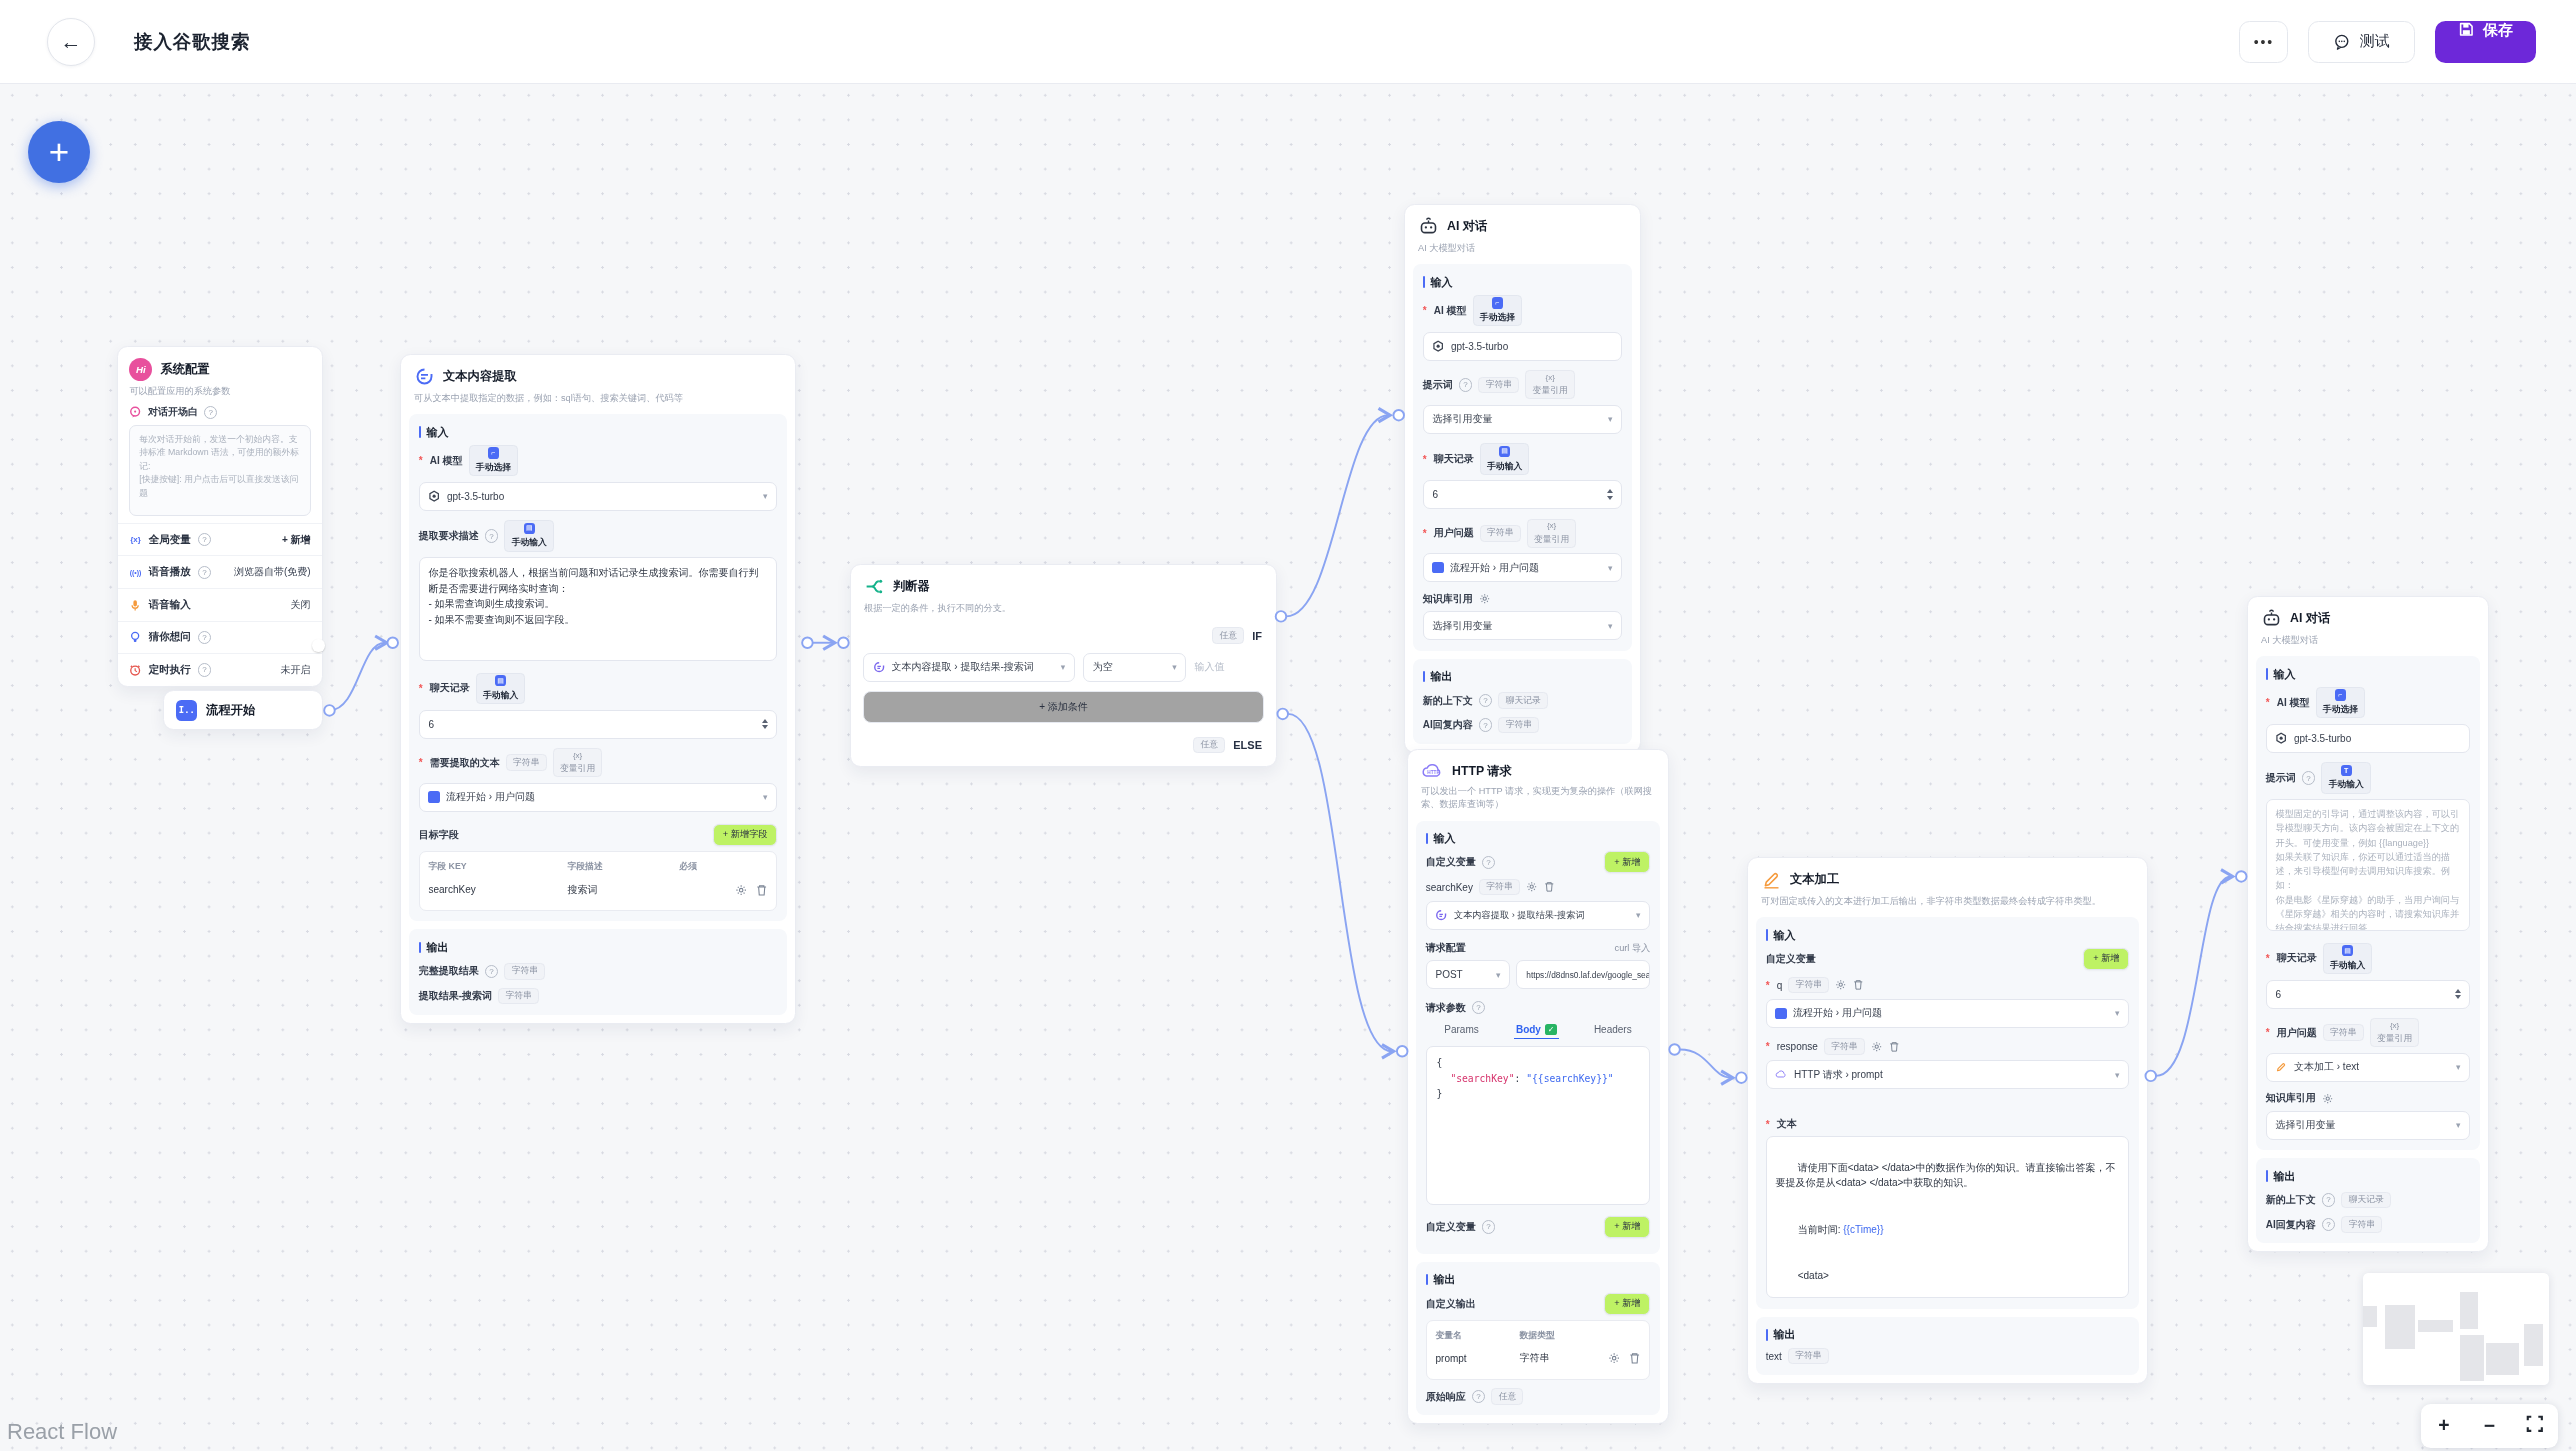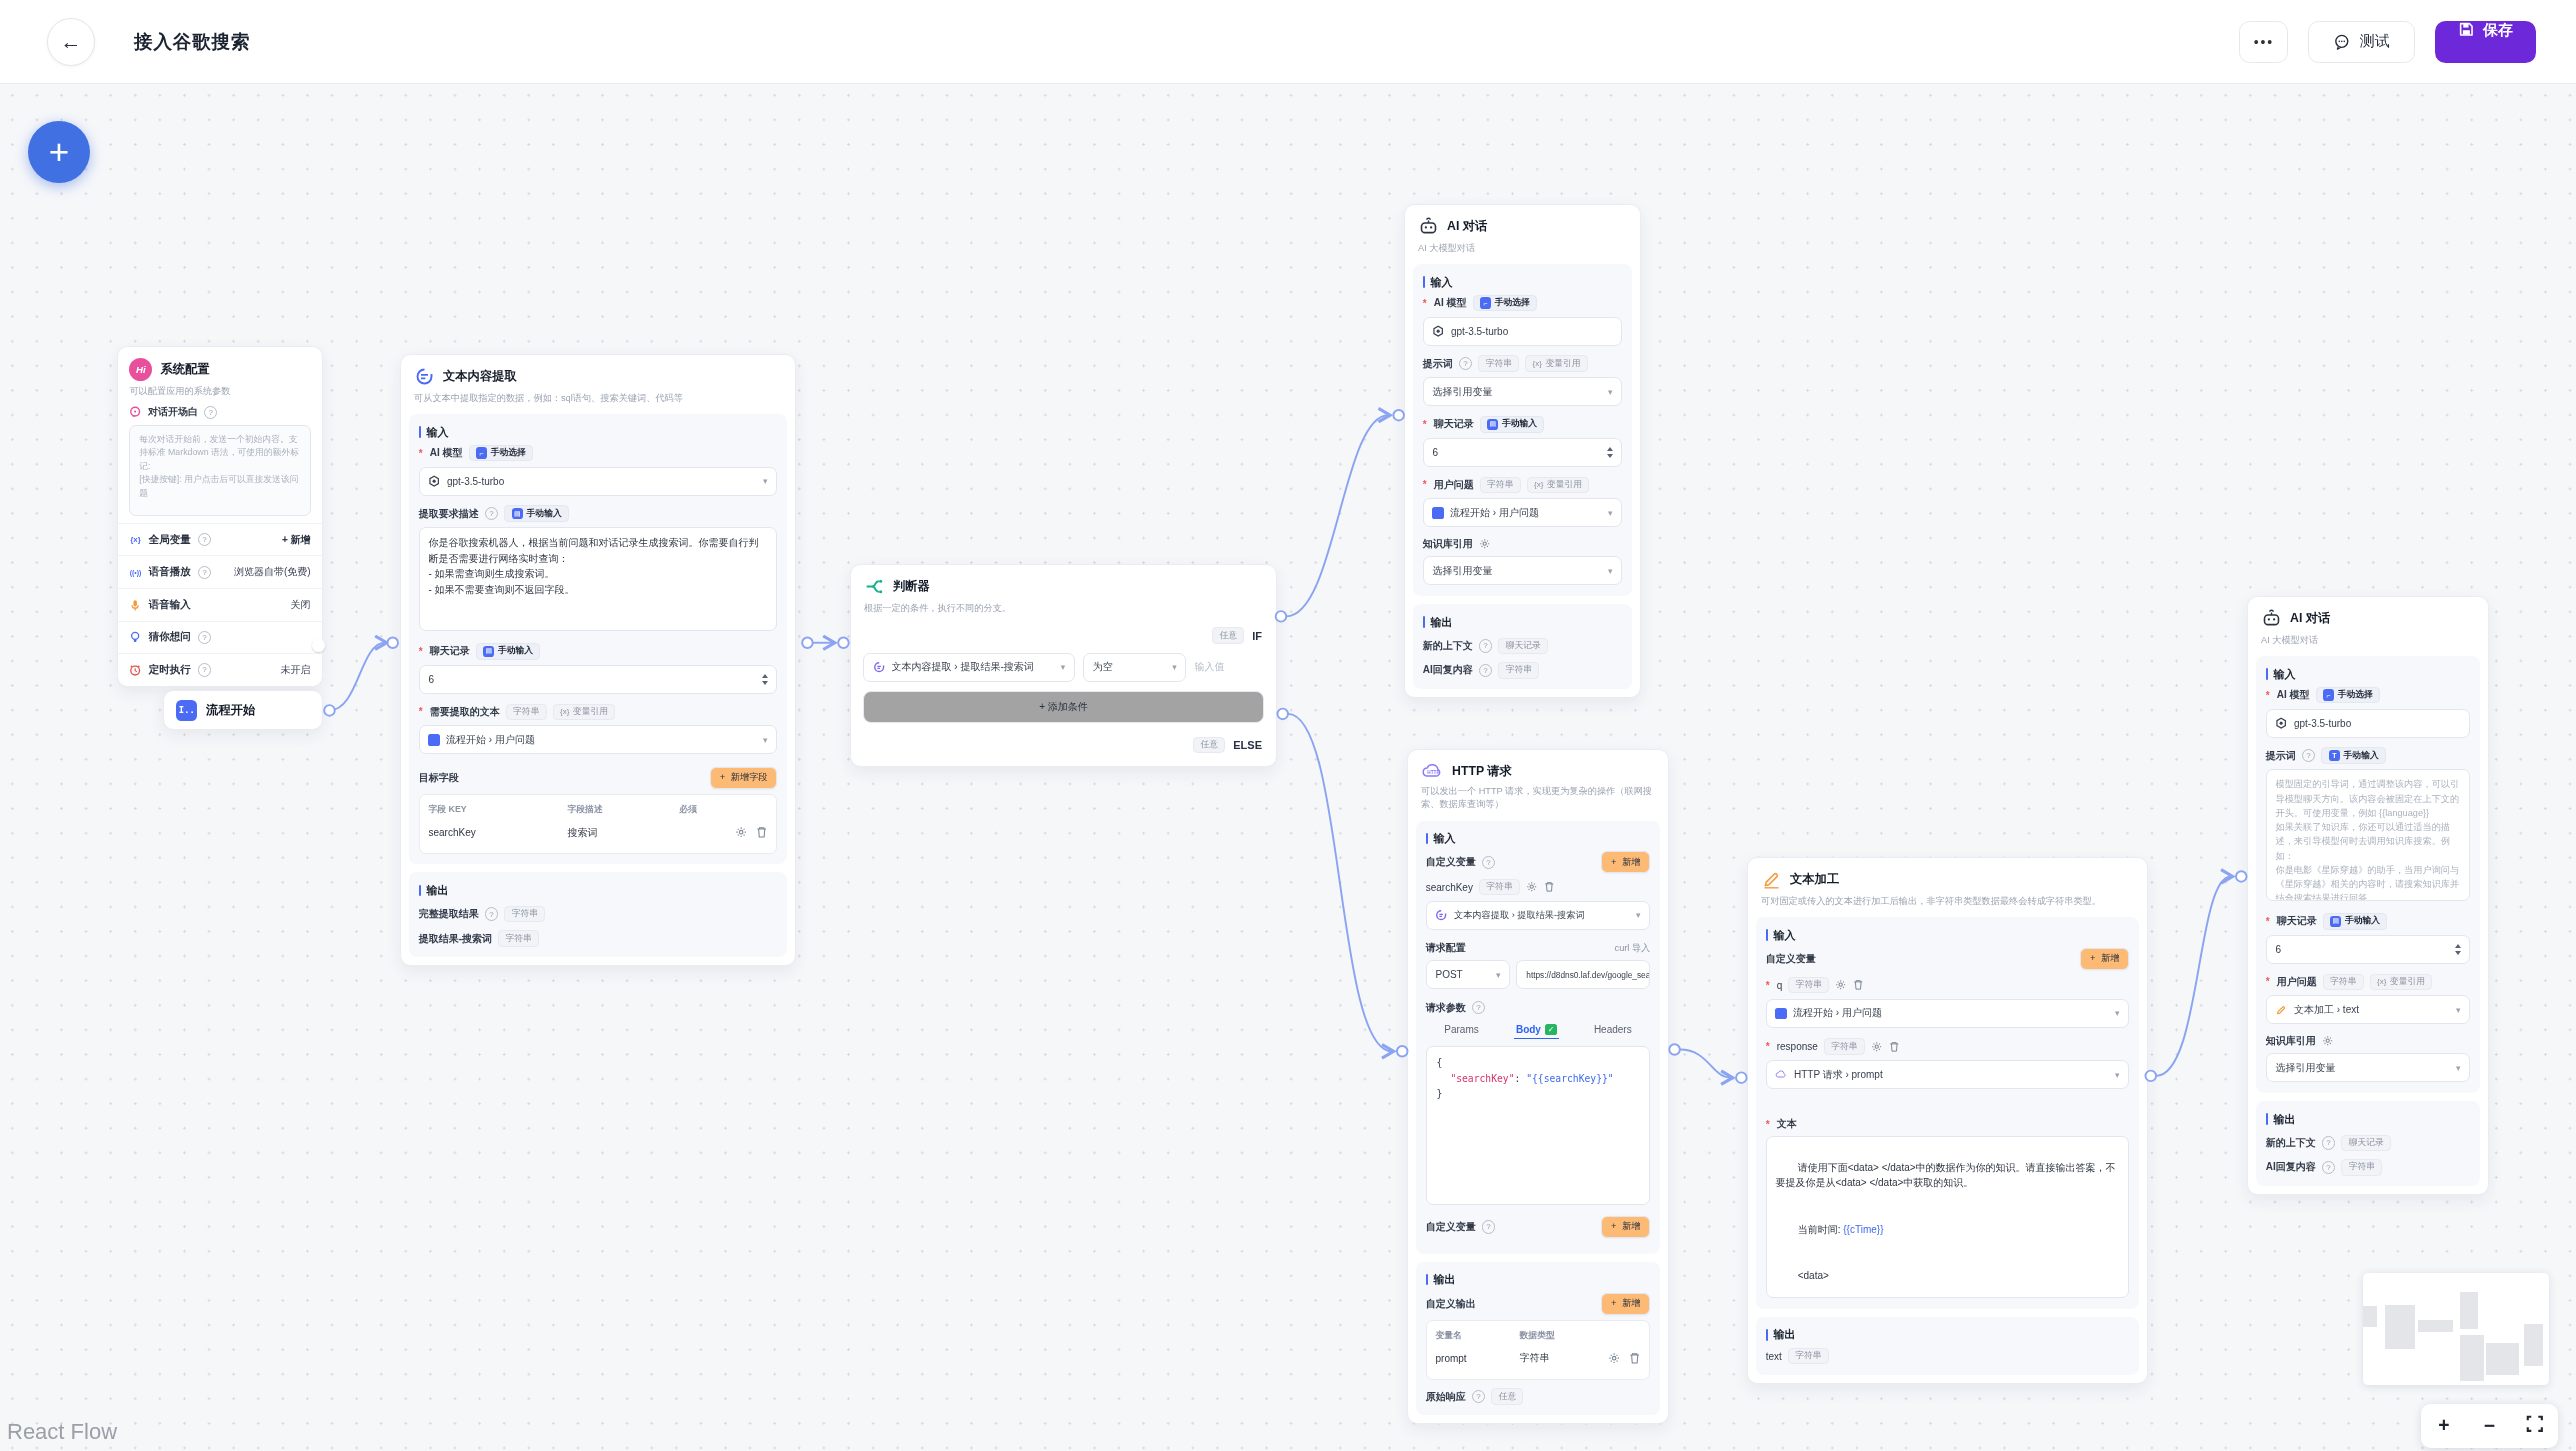--- a/index.html
+++ b/index.html
@@ -30,41 +30,41 @@
     box-shadow:0 5.3px 16px rgba(35,45,80,.07);font-size:10.5px;z-index:2;}
   .nh{display:flex;align-items:center;gap:8px;padding:11.4px 13px 1.8px;}
   .nt{font-size:12.3px;font-weight:bold;color:#141b28;}
   .ns{font-size:9.2px;color:#9aa2b1;padding:2.6px 13px 8.8px;line-height:1.45;}
   .pnl{background:#f6f8fb;border-radius:8px;margin:0 8px 8px;padding:8.8px 9.7px 10.5px;}
   .sec{display:flex;align-items:center;gap:5.3px;font-weight:bold;font-size:11px;color:#1d2532;margin:1.8px 0 5.3px;}
   .sec:before{content:"";display:inline-block;width:2.6px;height:11.4px;background:#4b6bf5;border-radius:1.8px;}
   .frow{display:flex;align-items:center;gap:6.2px;margin:9.7px 0 5.3px;font-size:10px;color:#333b4a;font-weight:bold;}
   .req:before{content:"*";color:#f25555;margin-right:0.9px;font-weight:bold;}
   .b{display:inline-flex;align-items:center;gap:3.5px;background:#f1f3f7;border:0.9px solid #e6e9f0;
-    border-radius:4.4px;padding:1.3px 6.2px;font-size:8.8px;color:#8a92a2;font-weight:normal;}
+    border-radius:4.4px;padding:1.3px 6.2px;font-size:8.8px;color:#8a92a2;font-weight:normal;flex-direction:column;}
   .bd{background:#edf0f6;color:#1e2635;font-weight:bold;border-color:#e3e7ef;}
   .bic{width:11.4px;height:11.4px;border-radius:3.1px;background:#4b6bf5;color:#fff;font-size:7px;
     display:inline-flex;align-items:center;justify-content:center;font-weight:bold;}
   .help{display:inline-flex;width:11.4px;height:11.4px;border:0.9px solid #b6bdc9;border-radius:50%;color:#98a0ae;
     font-size:8px;align-items:center;justify-content:center;font-weight:normal;}
   .sel{display:flex;align-items:center;gap:6.2px;background:#fff;border:0.9px solid #e3e6ee;border-radius:7px;
     height:27px;padding:0 8.8px;font-size:10px;color:#39404e;cursor:pointer;}
   .chev{margin-left:auto;color:#9aa2b1;font-size:8.8px;}
   .ta{background:#fff;border:0.9px solid #e3e6ee;border-radius:7px;width:100%;box-sizing:border-box;
     font-family:"Liberation Sans","DejaVu Sans",sans-serif;font-size:10px;color:#2e3542;line-height:1.55;
     padding:7px 8.8px;resize:none;white-space:pre-wrap;}
   textarea.ta::placeholder{color:#aab1bd;}
   .num{display:flex;align-items:center;background:#fff;border:0.9px solid #e3e6ee;border-radius:7px;height:27px;
     padding:0 8.8px;font-size:10px;color:#2e3542;}
   .spin{margin-left:auto;display:flex;flex-direction:column;gap:2.6px;cursor:pointer;}
   .spin i{display:block;width:0;height:0;border-left:3.5px solid transparent;border-right:3.5px solid transparent;}
   .spin .up{border-bottom:4.4px solid #5a6272;}
   .spin .dn{border-top:4.4px solid #5a6272;}
-  .addbtn{margin-left:auto;background:#fdba74;border:0.9px solid #e4e7ef;border-radius:6.2px;font-size:9.2px;
-    color:#2a3text140;padding:3.5px 8.8px;color:#2a3140;cursor:pointer;box-shadow:0 0.9px 1.8px rgba(20,30,60,.04);font-family:Liberation Mono, monospace;}
+  .addbtn{margin-left:auto;background:#bef264;border:0.9px solid #e4e7ef;border-radius:6.2px;font-size:9.2px;
+    color:#2a3text140;padding:3.5px 8.8px;color:#2a3140;cursor:pointer;box-shadow:0 0.9px 1.8px rgba(20,30,60,.04);}
   .tbl{background:#fff;border:0.9px solid #e9ebf1;border-radius:7px;padding:5.3px 8.8px 7px;}
   .tr{display:flex;align-items:center;font-size:10px;color:#2e3542;padding:6.2px 0;}
   .th{font-size:8.8px;color:#8a92a2;font-weight:bold;padding:3.5px 0;}
   .tc1{width:41%;}.tc2{width:33%;}.tc3{flex:1;}
   .rowicons{margin-left:auto;display:flex;gap:8.8px;align-items:center;}
   .ghost{color:#b6bdc9;font-size:10px;}
   .toggle{width:30px;height:16px;border-radius:8px;background:#e3e6ec;position:relative;cursor:pointer;}
   .toggle i{position:absolute;left:1.8px;top:1.8px;width:12.3px;height:12.3px;border-radius:50%;background:#fff;
     box-shadow:0 0.9px 1.8px rgba(0,0,0,.2);}
   .sirow{display:flex;align-items:center;gap:7px;padding:8.8px 11.4px;font-size:10.5px;color:#2b3342;font-weight:bold;

